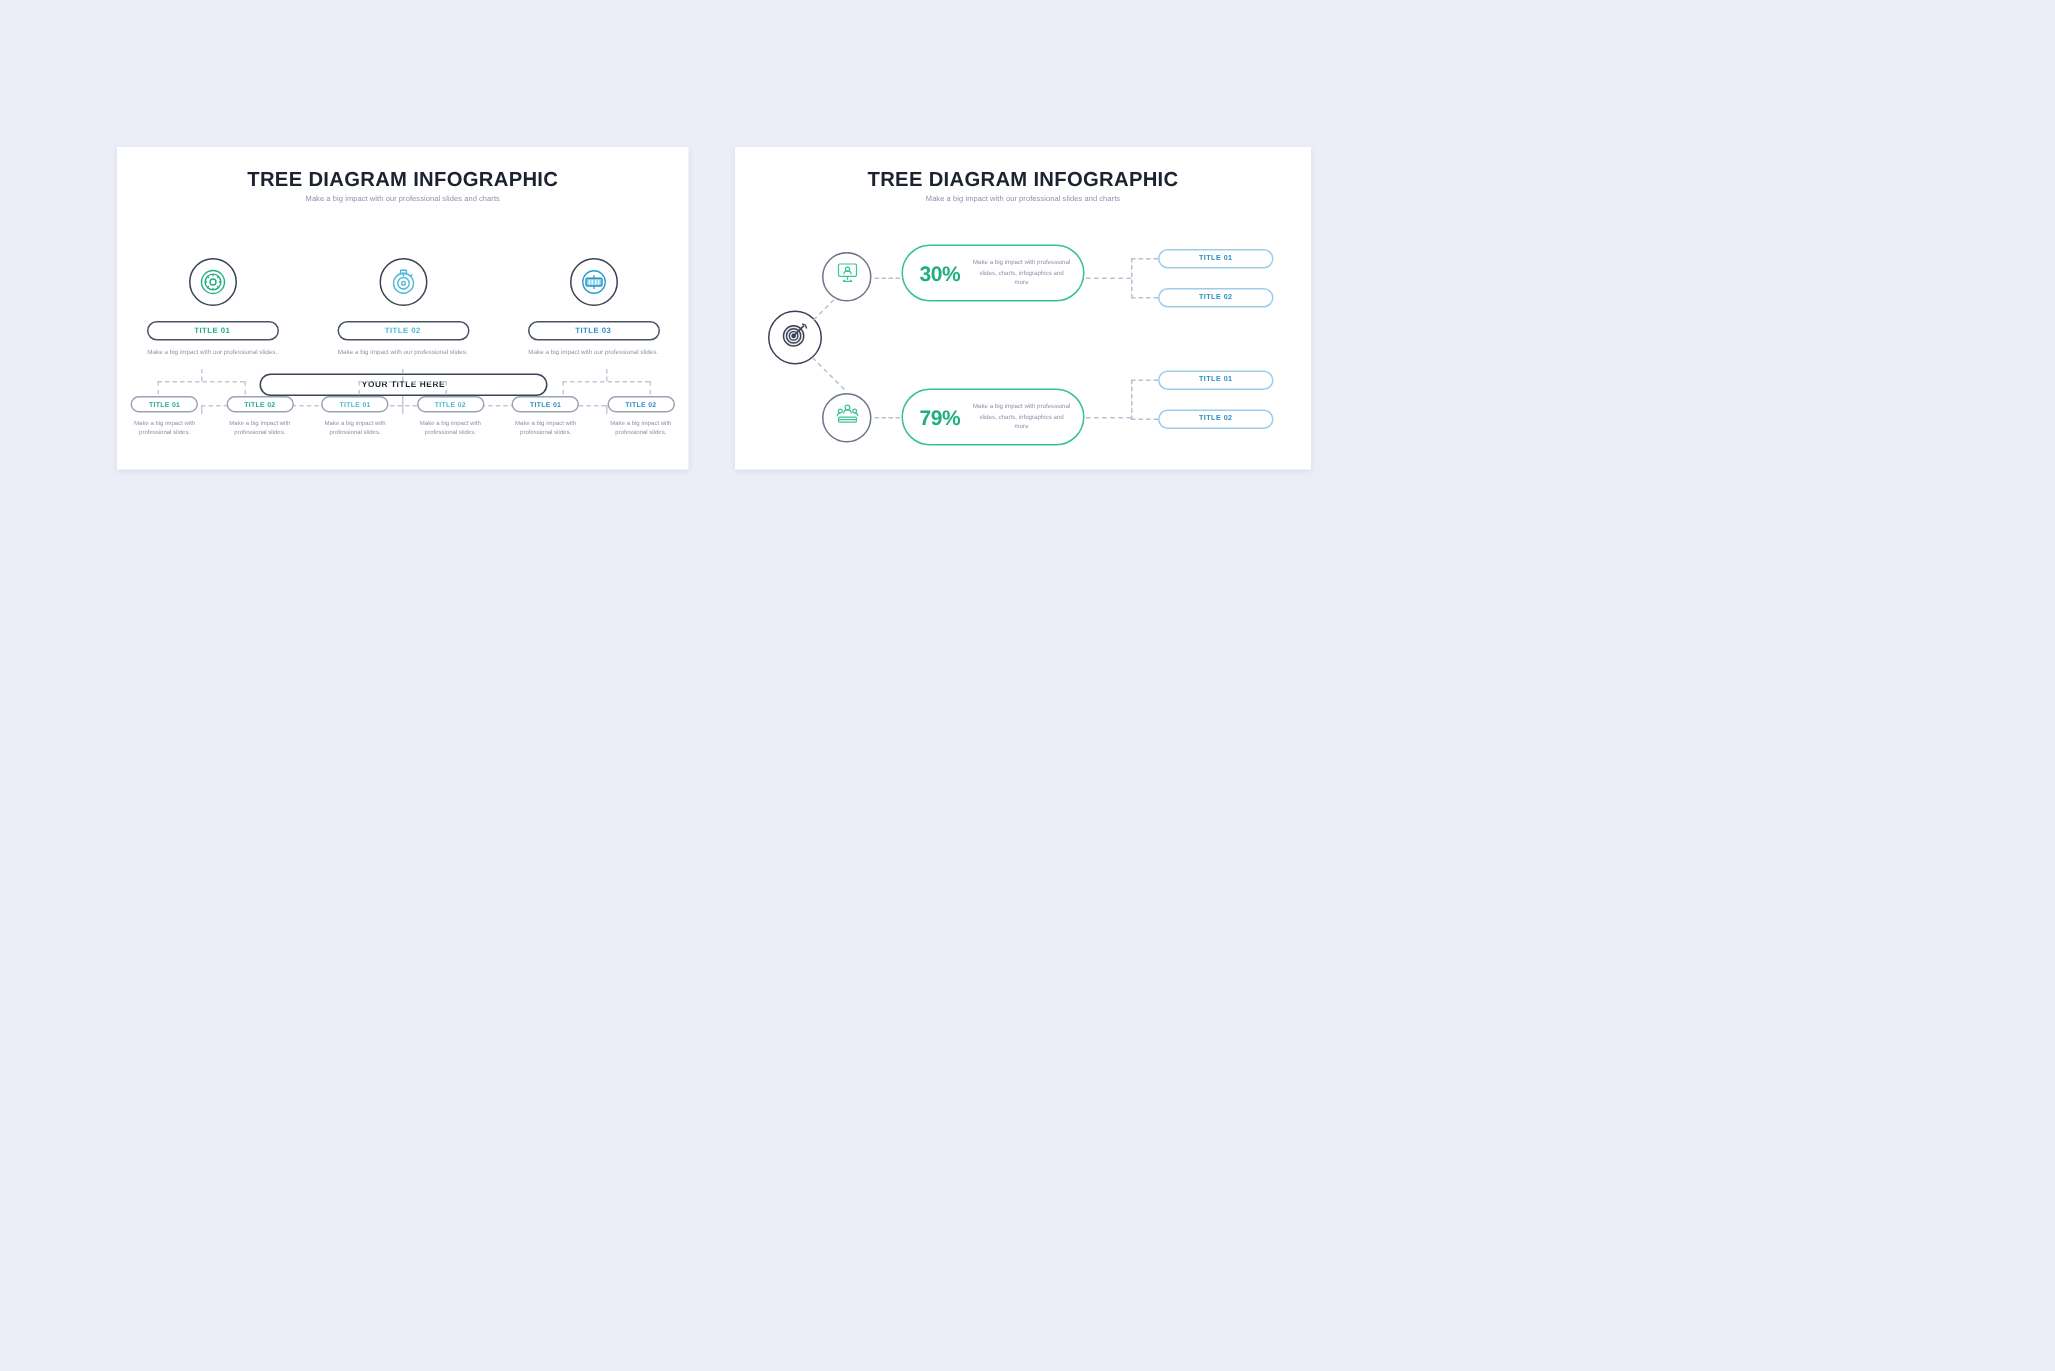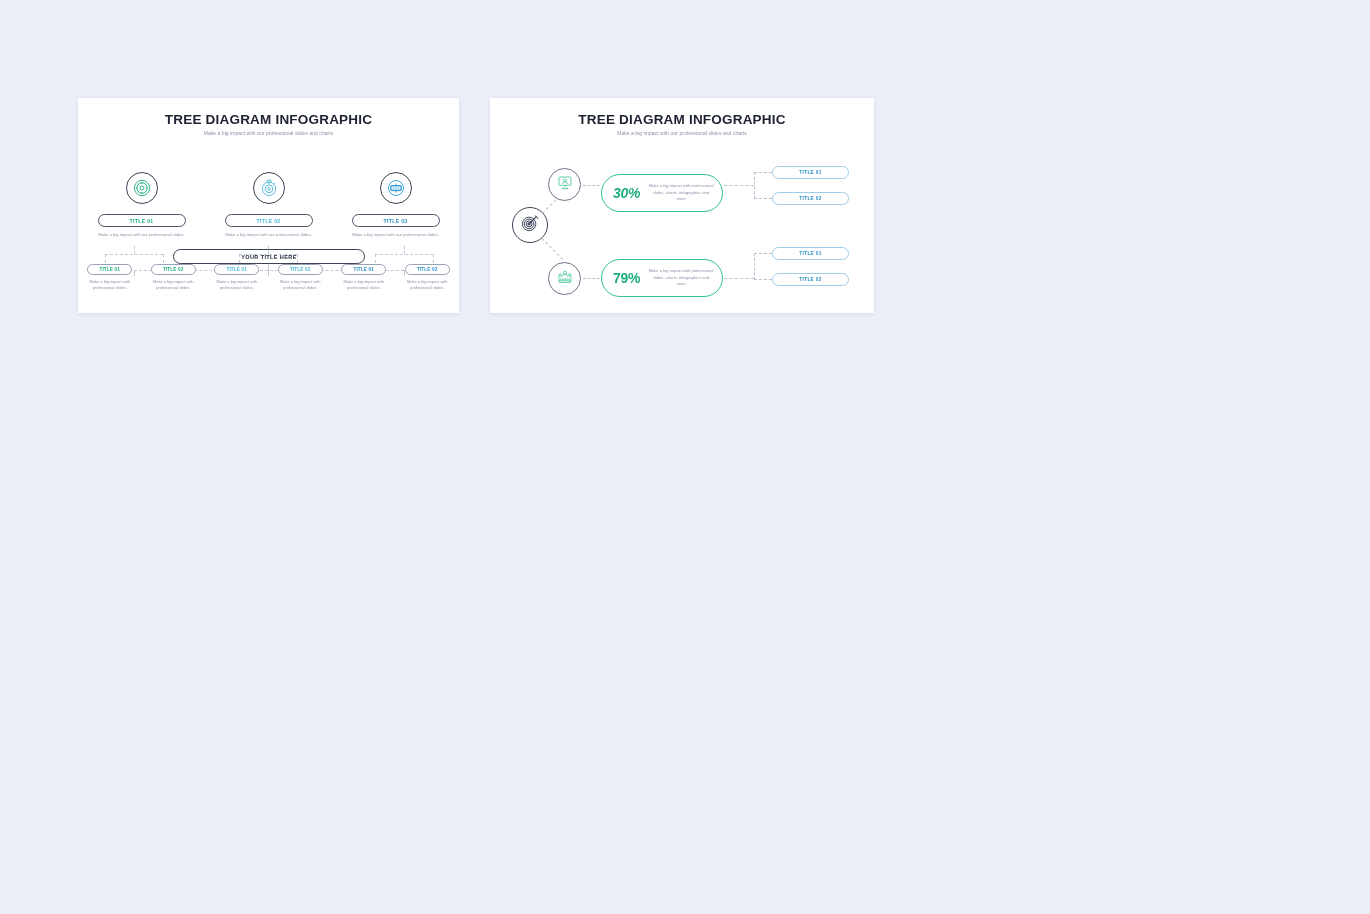--- a/index.html
+++ b/index.html
@@ -129,21 +129,21 @@
   #row2-icon { left: 58px; top: 164px; }
 
   .stat-card {
     position: absolute;
     height: 38px;
     border: 1px solid #32c295;
     border-radius: 19px;
     background: #fff;
     display: flex; align-items: center;
   }
-  #stat-1 { left: 111px; top: 76px; width: 122px; font-style: italic; }
+  #stat-1 { left: 111px; top: 65px; width: 122px; }
   #stat-2 { left: 111px; top: 161px; width: 122px; }
   .stat-pct {
     font-size: 14px; font-weight: bold; color: #1fae7e;
     margin-left: 11px; letter-spacing: -0.3px;
   }
   .stat-text {
     margin-left: 8px; margin-right: 8px;
     font-size: 4.1px; line-height: 1.6; color: #8b93a7; text-align: center;
     flex: 1;
   }

